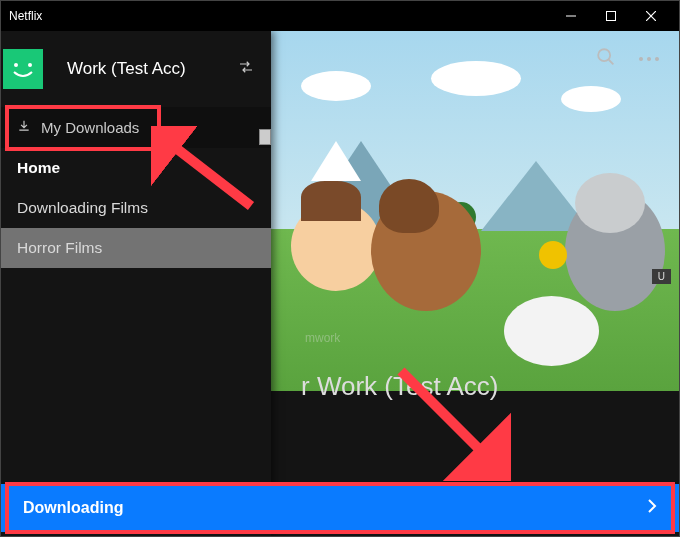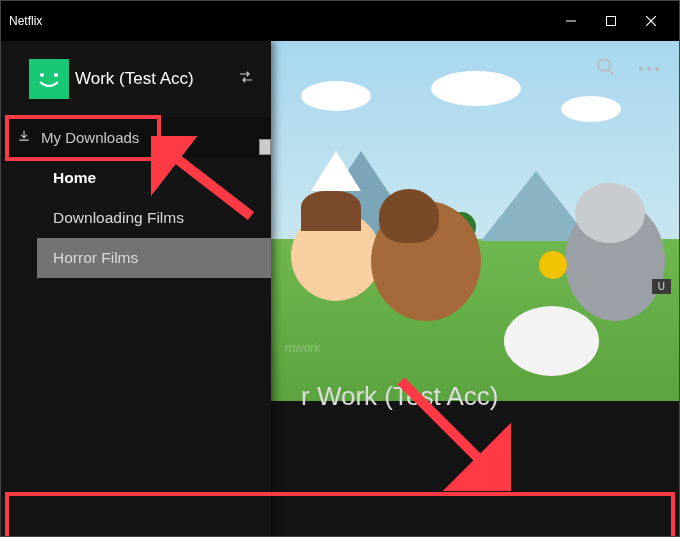--- a/index.html
+++ b/index.html
@@ -3,21 +3,21 @@
 <meta charset="utf-8">
 <style>
   * { margin: 0; padding: 0; box-sizing: border-box; }
   body {
     width: 680px; height: 537px;
     font-family: "Segoe UI", Arial, sans-serif;
     background: #000; overflow: hidden;
     border: 1px solid #444;
   }
   .titlebar {
-    height: 40px; background: #000; color: #fff;
+    height: 30px; background: #000; color: #fff;
     display: flex; align-items: center; padding: 0 8px;
     font-size: 12px;
   }
   .titlebar .spacer { flex: 1; }
   .titlebar .winbtn {
     width: 40px; height: 30px; display: flex;
     align-items: center; justify-content: center; color: #fff;
   }
   .appcontent {
     position: relative; width: 100%; height: calc(100% - 30px);
@@ -48,33 +48,33 @@
   .icbtn { color:#b8b8b8; }
   .dots { display:flex; gap:4px; }
   .dots span { width:4px; height:4px; background:#b8b8b8; border-radius:50%; }
 
   .sidebar {
     position:absolute; left:0; top:0; width:270px; bottom:0;
     background:#141414; color:#e5e5e5; display:flex; flex-direction:column;
     box-shadow: 3px 0 8px rgba(0,0,0,0.5);
   }
   .profile-row {
-    display:flex; align-items:center; gap:6px; padding:18px 16px 18px 28px;
+    display:flex; align-items:center; gap:24px; padding:18px 16px 18px 2px;
   }
   .avatar {
     width:40px; height:40px; background:#19c877;
     display:flex; align-items:center; justify-content:center; color:#0a5c38;
   }
   .profile-name { font-size:17px; color:#fff; flex:1; }
   .switch-ic { color:#ccc; }
   .my-dl {
     display:flex; align-items:center; gap:10px; padding:12px 16px;
     background:#0f0f0f; color:#c9c9c9; font-size:15px;
   }
-  .navlist { flex:1; overflow:hidden;padding-left:36px; }
+  .navlist { flex:1; overflow:hidden; }
   .navitem {
     padding:11px 16px; font-size:15.5px; color:#d9d9d9;
   }
   .navitem.active { color:#fff; font-weight:700; }
   .navitem.hover { background:#737373; }
   .scrollbar {
     position:absolute; right:0; top:98px; width:12px; height:16px;
     background:#ccc; border:1px solid #888;
   }
 
@@ -147,21 +147,21 @@
       <div class="char" style="left:300px; top:150px; width:60px; height:40px; background:#7a4a2a; border-radius:40% 40% 0 0;"></div>
       <div class="char" style="left:370px; top:160px; width:110px; height:120px; background:#a66a3a;"></div>
       <div class="char" style="left:378px; top:148px; width:60px; height:54px; background:#7a4926; border-radius:50% 50% 40% 40%;"></div>
       <div class="char" style="left:564px; top:160px; width:100px; height:120px; background:#9aa0a6;"></div>
       <div class="char" style="left:574px; top:142px; width:70px; height:60px; background:#c9ccce; border-radius:50%;"></div>
       <div class="char" style="left:503px; top:265px; width:95px; height:70px; background:#f3f3f3;"></div>
       <div class="char" style="left:538px; top:210px; width:28px; height:28px; background:#f0c200;"></div>
 
       <div style="position:absolute; right:8px; top:238px; background:#3a3a3a; color:#ddd; font-size:10px; padding:2px 6px;">U</div>
 
-      <div style="position:absolute; left:284px; top:300px; color:rgba(230,230,230,0.35); font-size:12px;">mwork</div>
+      <div style="position:absolute; left:304px; top:300px; color:rgba(230,230,230,0.35); font-size:12px;">mwork</div>
     </div>
     <div class="herotext">r Work (Test Acc)</div>
 
     <div class="topright">
       <div class="icbtn">
         <svg width="22" height="22" viewBox="0 0 24 24" fill="none">
             <circle cx="10" cy="10" r="6.5" stroke="#bcbcbc" stroke-width="2"></circle>
             <line x1="15" y1="15" x2="20" y2="20" stroke="#bcbcbc" stroke-width="2"></line>
           </svg>
       </div>
@@ -202,20 +202,29 @@
 
     <div class="navlist">
       <div class="navitem active"><span>Home</span></div>
       <div class="navitem"><span>Downloading Films</span></div>
       <div class="navitem hover"><span>Horror Films</span></div>
     </div>
 
     <div class="scrollbar"></div>
   </div>
 
+  <div class="bottombar">
+    <span>Downloading</span>
+    <div class="spacer"></div>
+    <span>
+      <svg width="10" height="16" viewBox="0 0 10 16">
+          <path d="M2 2 L8 8 L2 14" stroke="#fff" stroke-width="2" fill="none"></path>
+        </svg>
+    </span>
+  </div>
 
   <div class="anno-box" style="left:4px; top:74px; width:156px; height:46px;"></div>
   <div class="anno-box" style="left:4px; bottom:2px; right:4px; height:52px;"></div>
 
   <svg class="arrow" style="left:150px; top:95px;" width="110" height="90">
     <defs>
         <marker id="ah1" markerWidth="10" markerHeight="10" refX="2" refY="5" orient="auto">
           <path d="M0 0 L10 5 L0 10 Z" fill="#ff3a45"></path>
         </marker>
       </defs>

